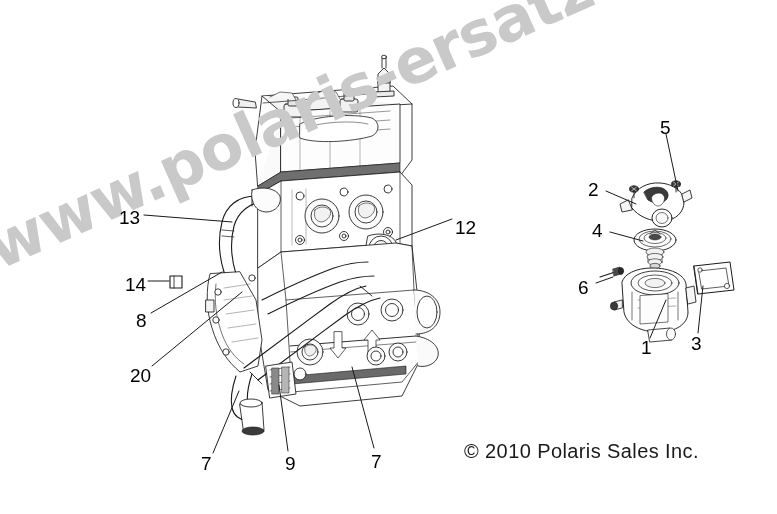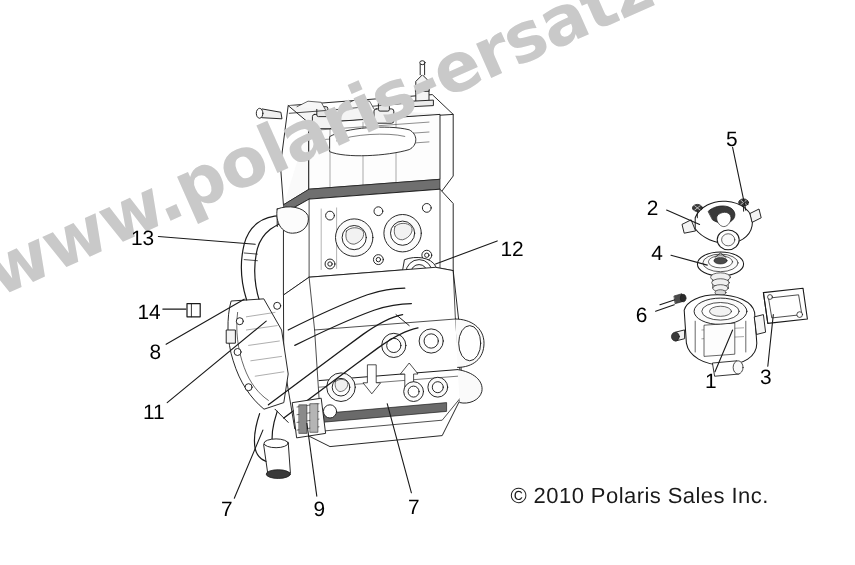--- a/index.html
+++ b/index.html
@@ -299,21 +299,21 @@
       <line x1="610" y1="232" x2="643" y2="241"></line>
       <line x1="596" y1="283" x2="613" y2="277"></line>
       <line x1="650" y1="338" x2="666" y2="300"></line>
       <line x1="698" y1="333" x2="703" y2="286"></line>
     </g>
   </svg>
 
   <div class="callout" style="left:119px;top:208px;">13</div>
   <div class="callout" style="left:125px;top:275px;">14</div>
   <div class="callout" style="left:136px;top:311px;">8</div>
-  <div class="callout" style="left:130px;top:366px;">11</div>
+  <div class="callout" style="left:130px;top:366px;">20</div>
   <div class="callout" style="left:201px;top:454px;">7</div>
   <div class="callout" style="left:285px;top:454px;">9</div>
   <div class="callout" style="left:371px;top:452px;">7</div>
   <div class="callout" style="left:455px;top:218px;text-align:center;">12</div>
 
   <div class="callout" style="left:660px;top:118px;">5</div>
   <div class="callout" style="left:588px;top:180px;">2</div>
   <div class="callout" style="left:592px;top:221px;">4</div>
   <div class="callout" style="left:578px;top:278px;">6</div>
   <div class="callout" style="left:641px;top:338px;">1</div>

